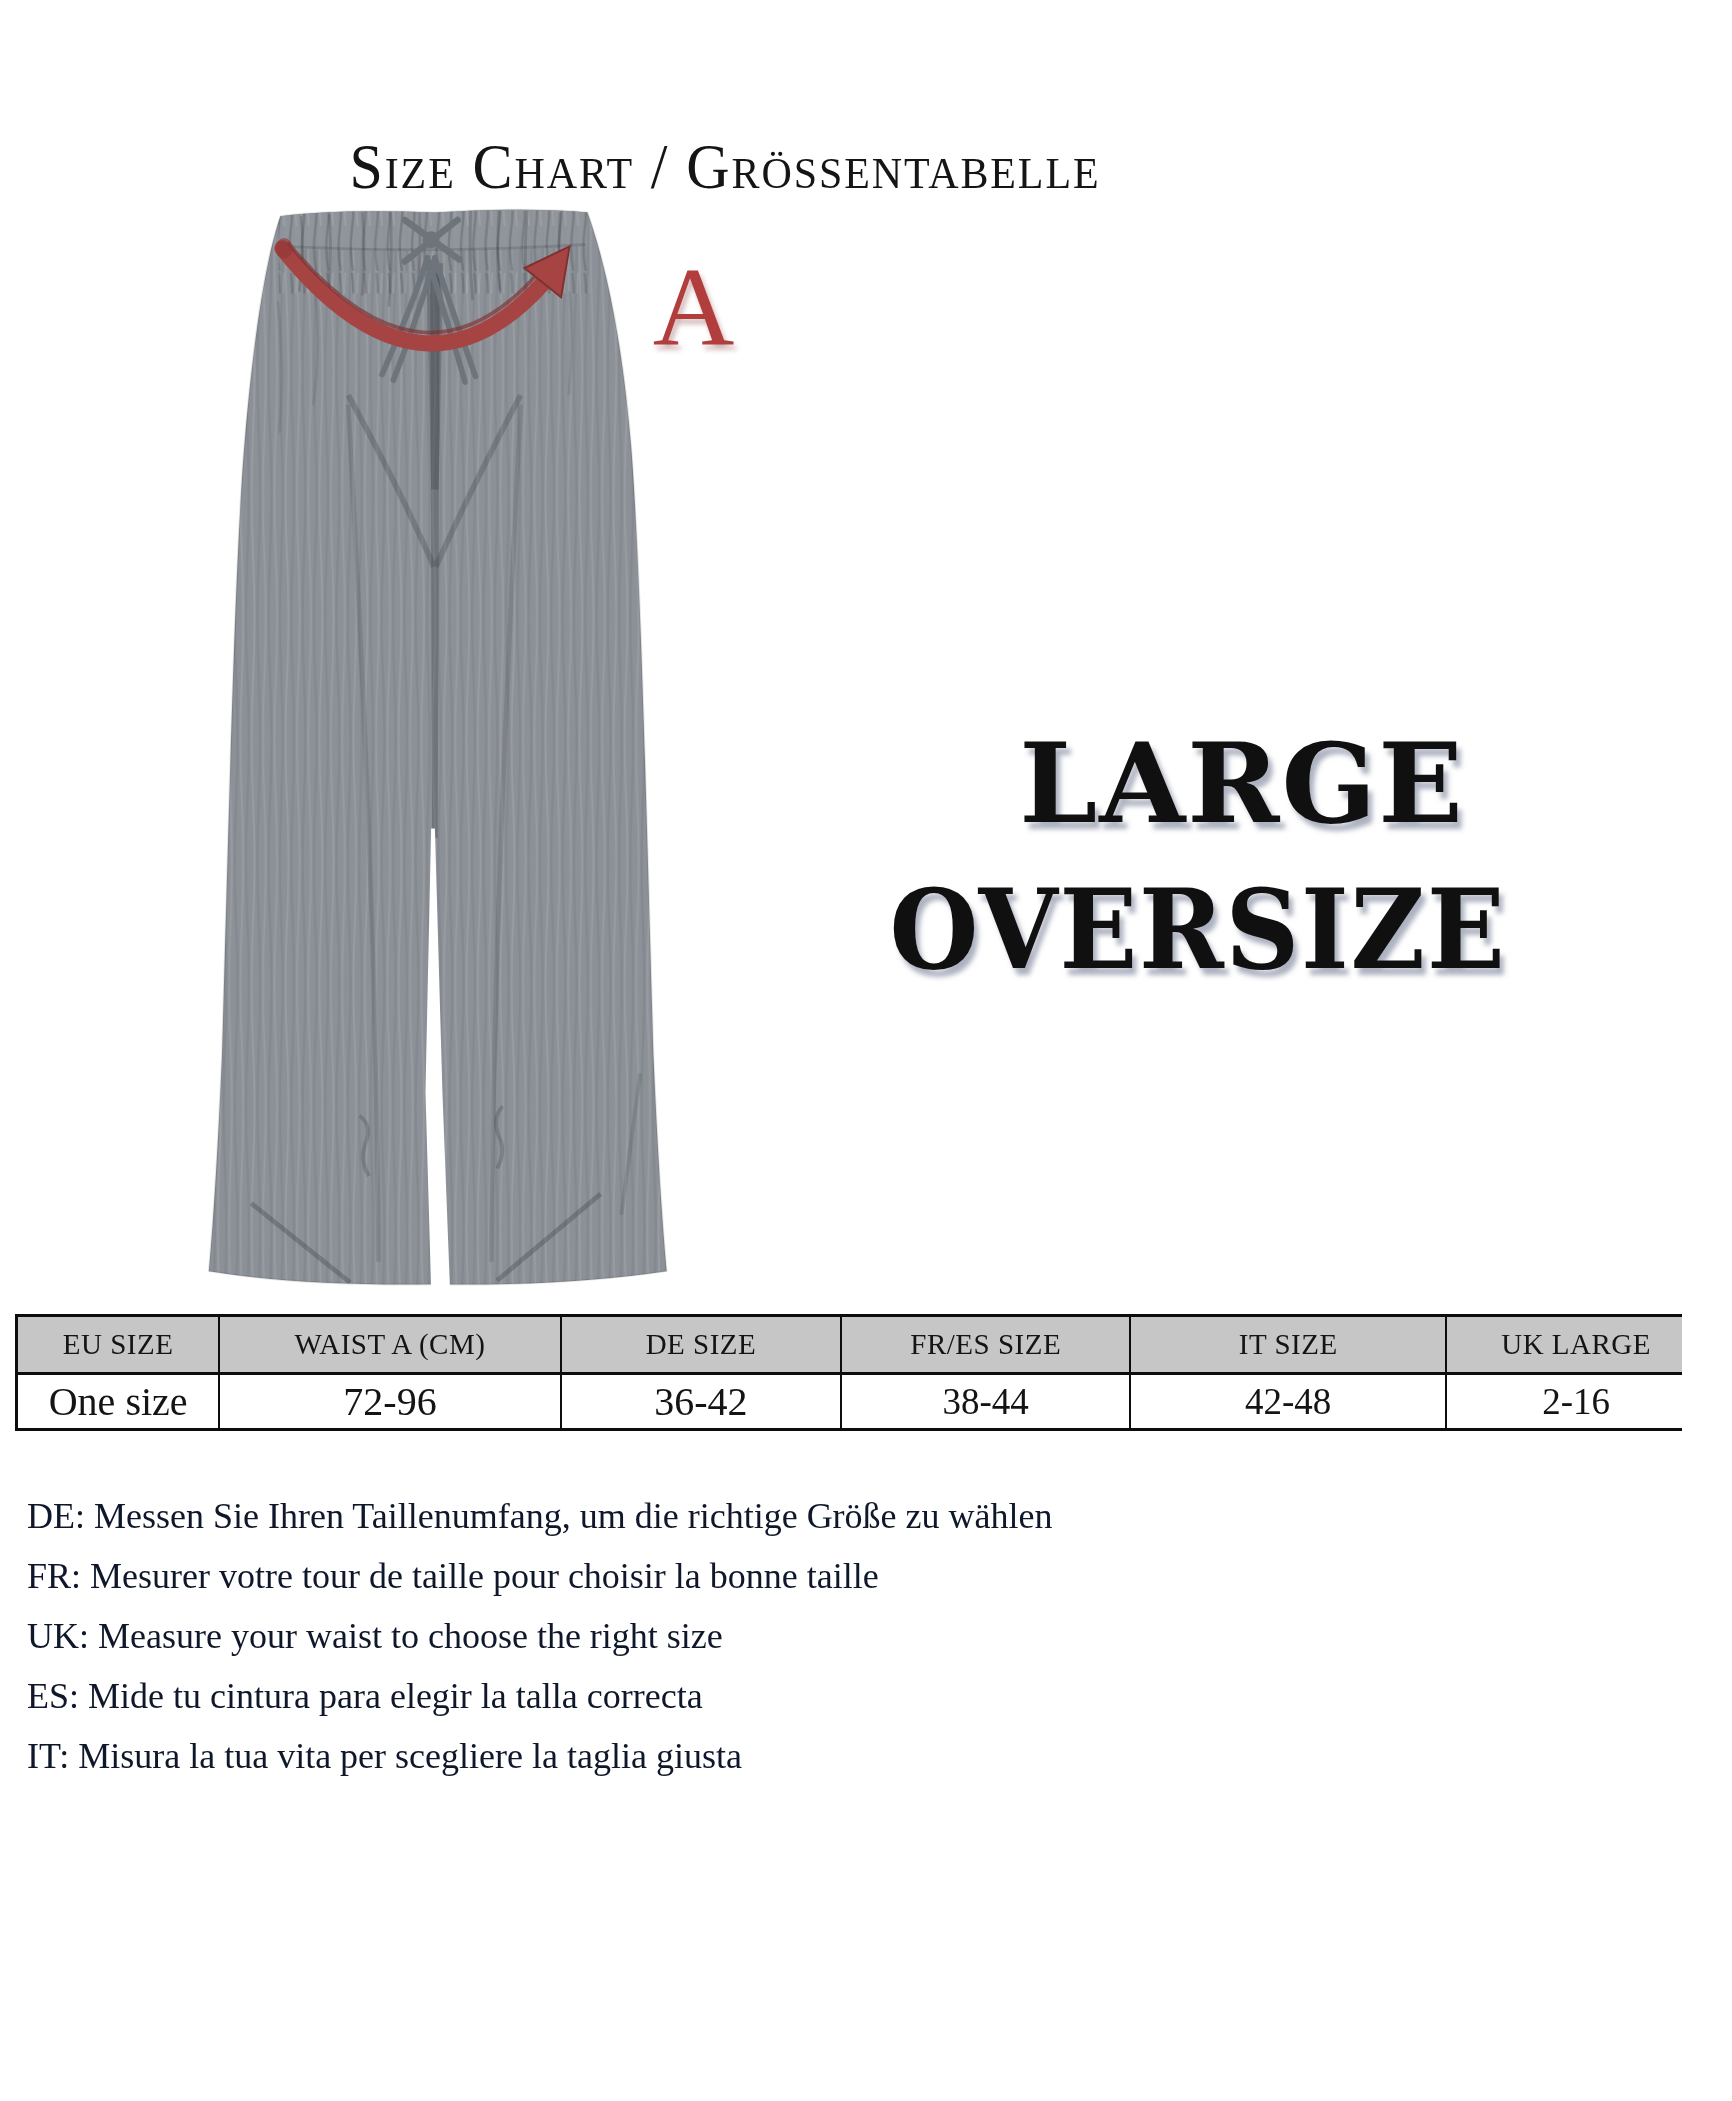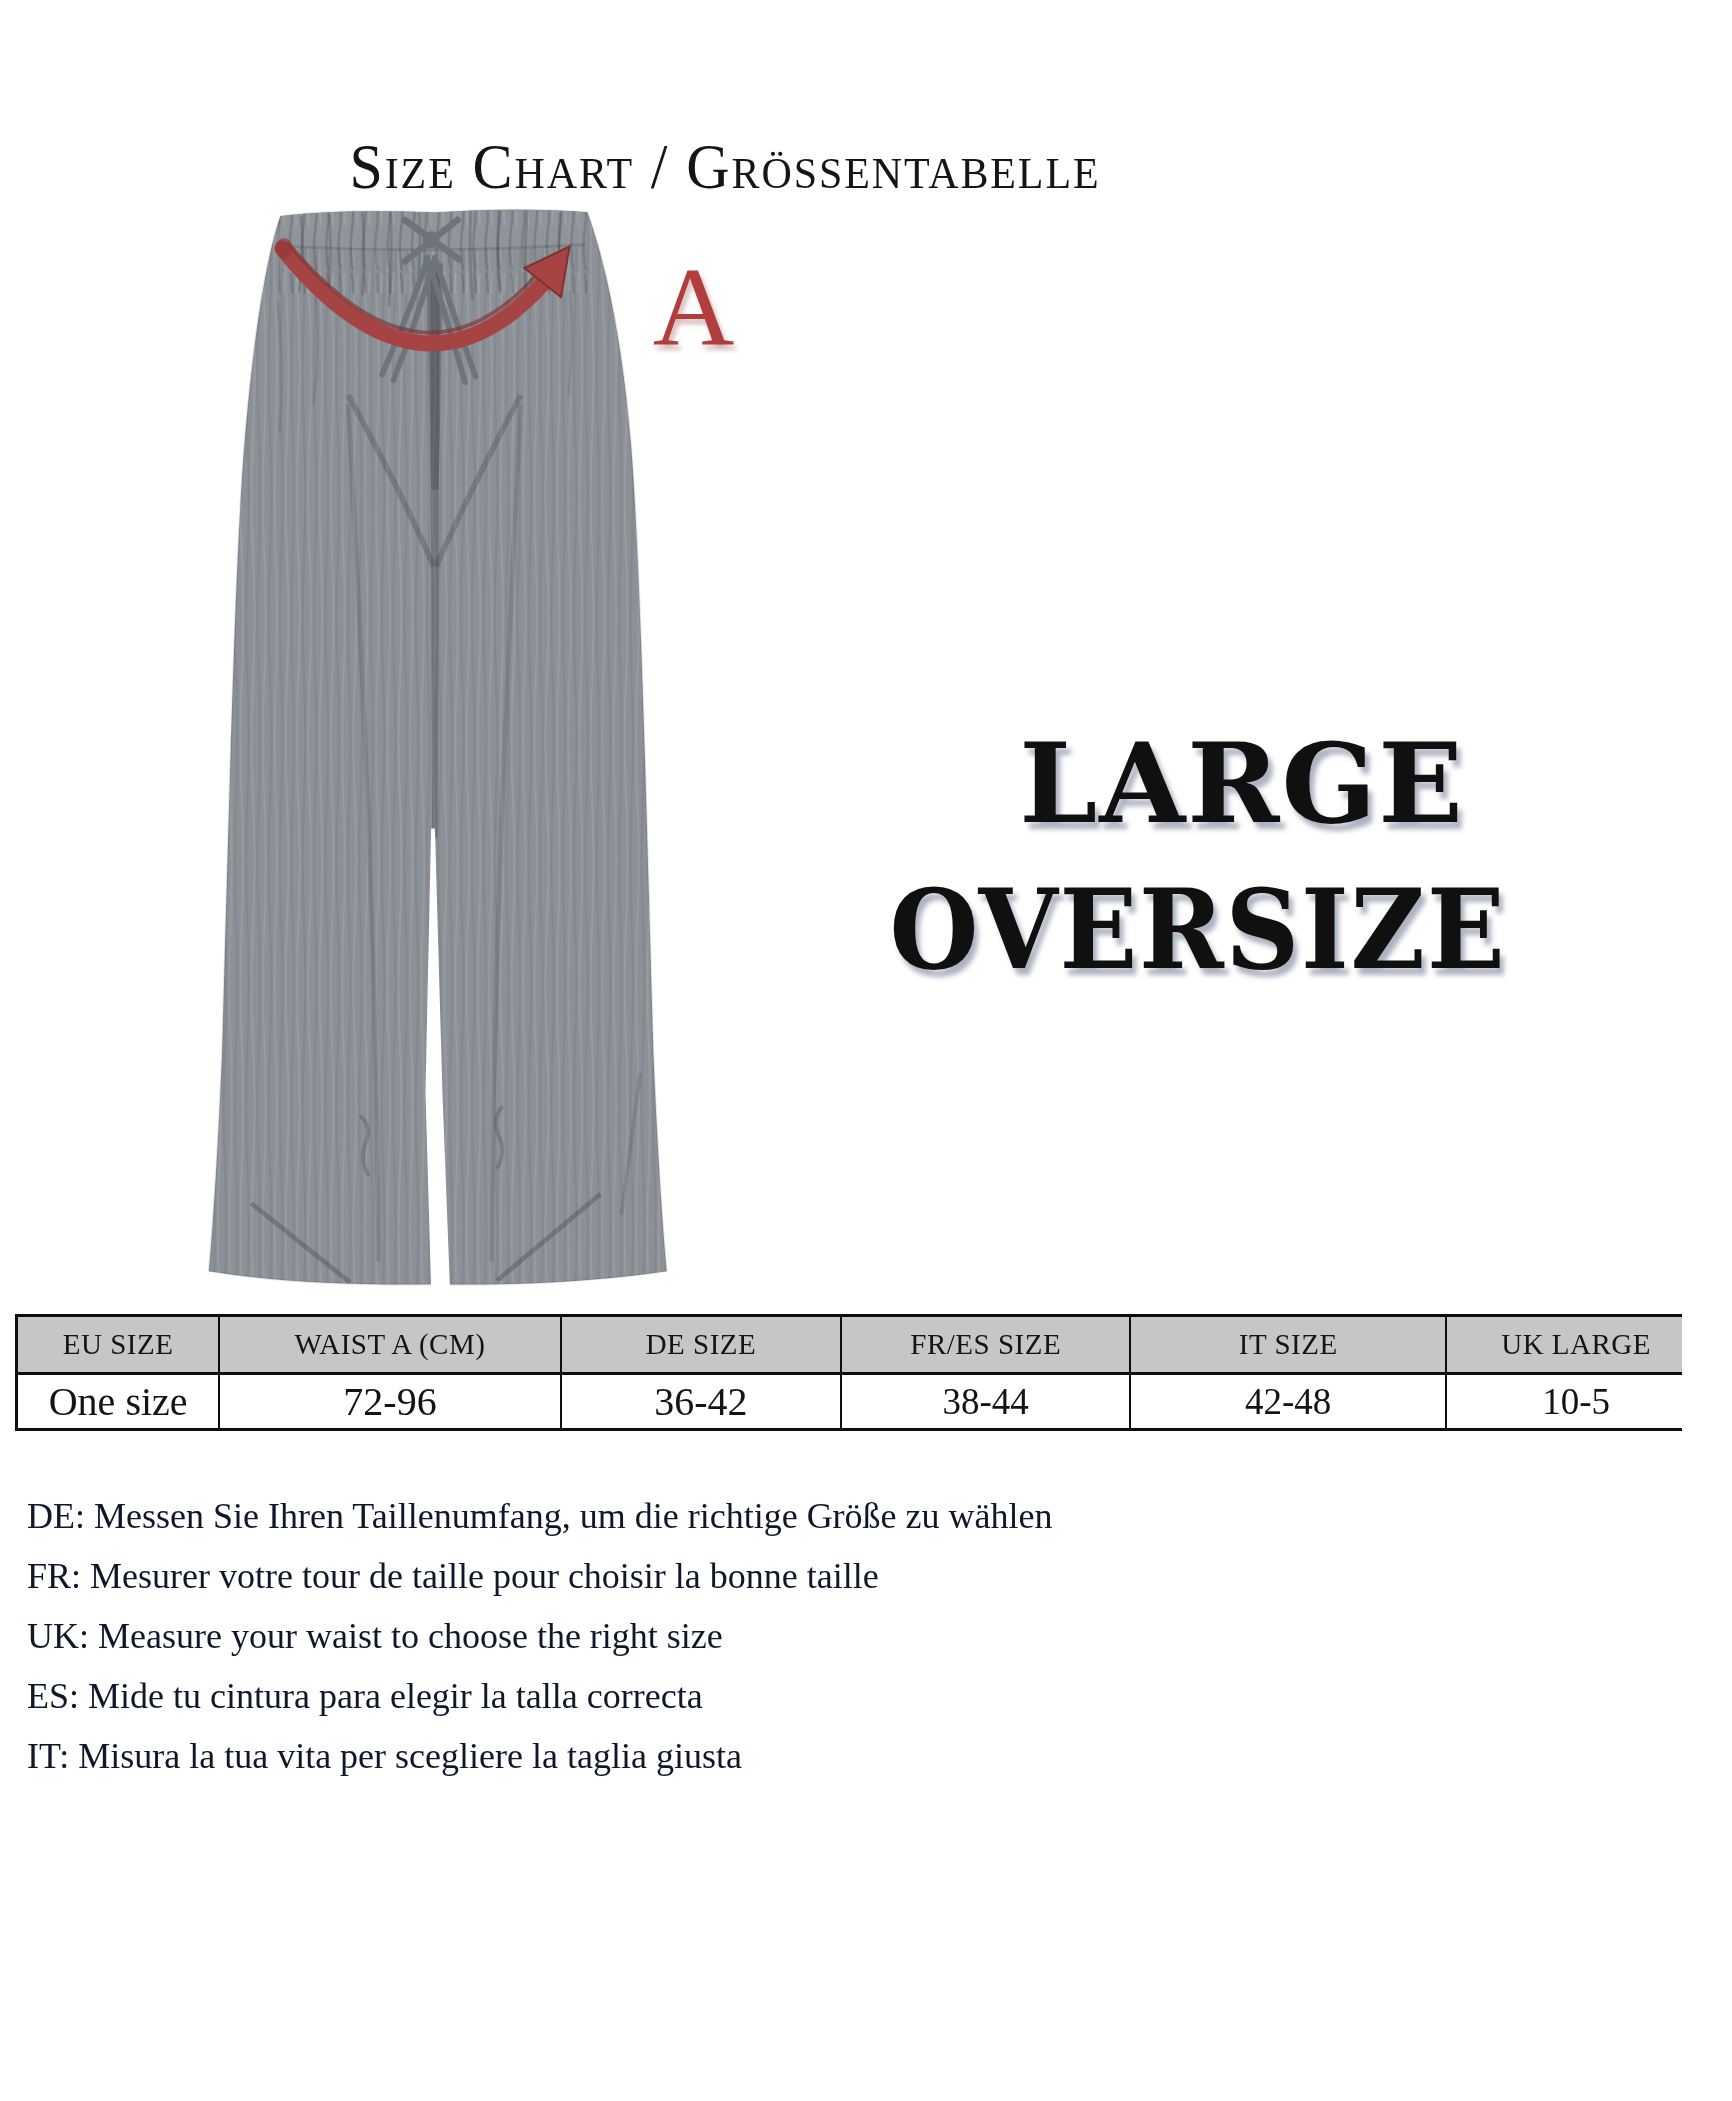--- a/index.html
+++ b/index.html
@@ -152,21 +152,21 @@
       <td>FR/ES SIZE</td>
       <td>IT SIZE</td>
       <td>UK LARGE</td>
     </tr>
     <tr class="val">
       <td class="cell-serif">One size</td>
       <td class="cell-serif">72-96</td>
       <td class="cell-serif">36-42</td>
       <td class="cell-sans">38-44</td>
       <td class="cell-sans">42-48</td>
-      <td class="cell-sans">10-5</td>
+      <td class="cell-sans">2-16</td>
     </tr>
   </tbody>
     </table>
 
   <div class="instructions">
     <div class="instr-line">DE: Messen Sie Ihren Taillenumfang, um die richtige Größe zu wählen</div>
     <div class="instr-line">FR: Mesurer votre tour de taille pour choisir la bonne taille</div>
     <div class="instr-line">UK: Measure your waist to choose the right size</div>
     <div class="instr-line">ES: Mide tu cintura para elegir la talla correcta</div>
     <div class="instr-line">IT: Misura la tua vita per scegliere la taglia giusta</div>

